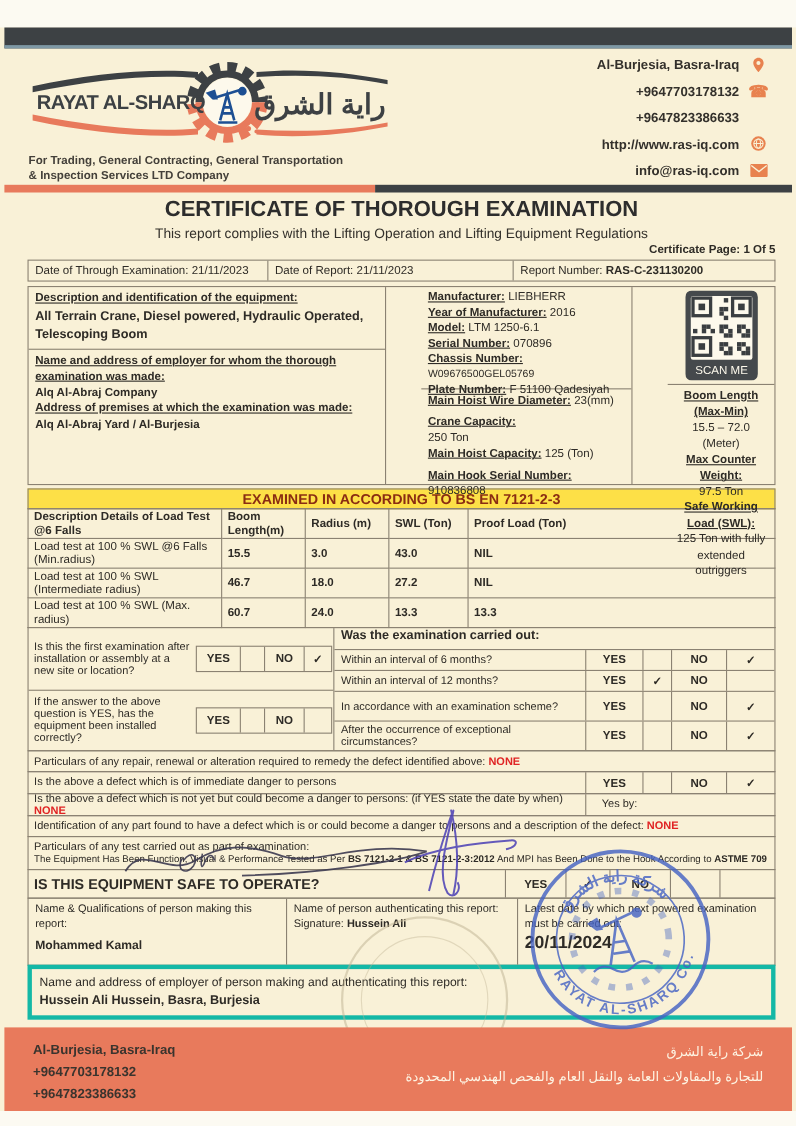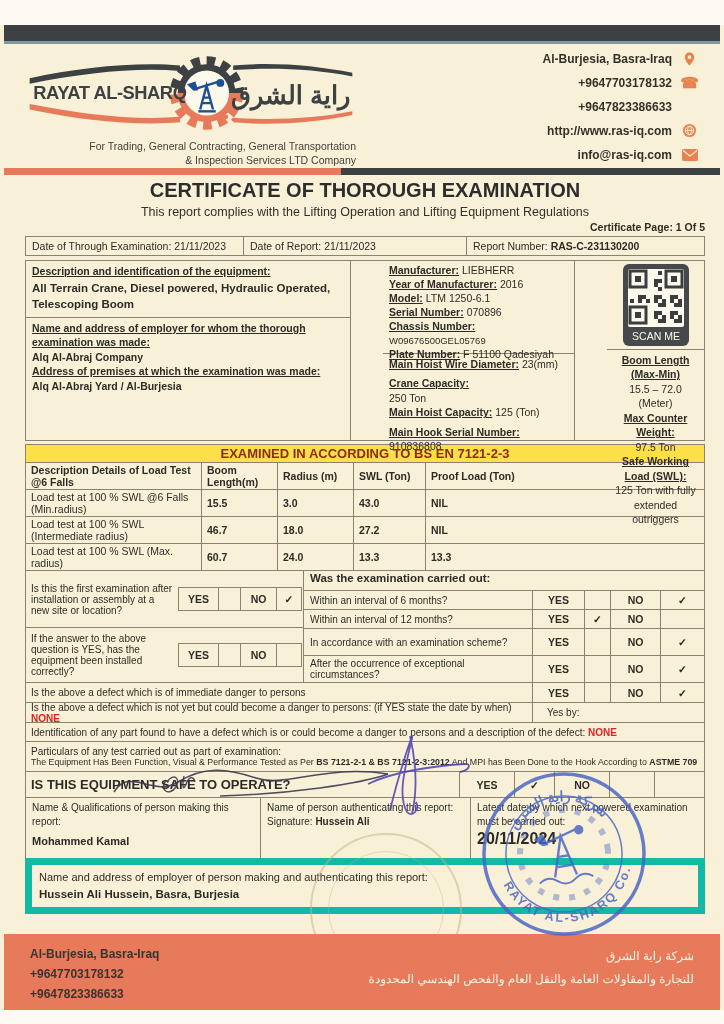--- a/index.html
+++ b/index.html
@@ -5,21 +5,21 @@
   * { box-sizing: border-box; margin: 0; padding: 0; }
   html,body { background:#ffffff; }
   body { font-family:"Liberation Sans", sans-serif; color:#2e2b26; }
   .page { position:relative; width:724px; height:1024px; background:#f9f1d7; overflow:hidden; margin:0 auto; }
   .strip-top { position:absolute; top:0; left:0; right:0; height:25px; background:#fcfaf2; }
   .strip-bottom { position:absolute; bottom:0; left:0; right:0; height:14px; background:#fcfaf2; }
   .topbar { position:absolute; top:25px; left:4px; right:4px; height:19px; background:#3d4144; border-bottom:3px solid #7e98a5; }
 
   
   .logo-svg { position:absolute; top:47px; left:26px; }
-  .tagline { position:absolute; top:140px; left:26px; width:330px; text-align:right; font-size:10.5px; font-weight:normal; color:#44403a; line-height:1.3; }
+  .tagline { position:absolute; top:140px; left:26px; width:330px; text-align:left; font-size:10.5px; font-weight:bold; color:#44403a; line-height:1.3; }
   .contacts { position:absolute; top:50px; right:26px; display:flex; flex-direction:column; gap:7px; align-items:flex-end; }
   .contact-row { display:flex; align-items:center; gap:9px; height:17px; font-weight:bold; font-size:12px; color:#33302b; }
   .contact-icon { width:17px; height:17px; display:flex; align-items:center; justify-content:center; color:#e8824f; font-size:15px; }
   .divider { position:absolute; top:168px; left:4px; right:4px; height:7px; display:flex; }
   .d-left { width:47%; background:#e87a5c; }
   .d-right { flex:1; background:#3d4144; }
 
   .content { position:absolute; top:179px; left:25px; width:680px; }
   .title { text-align:center; font-size:20px; font-weight:bold; color:#2d2d2d; }
   .subtitle { text-align:center; font-size:12.5px; margin-top:3px; color:#33302b; }
@@ -64,21 +64,21 @@
 
   .drow { display:flex; align-items:stretch; border:1px solid #8b8272; margin-top:-1px; font-size:10px; }
   .drow .grow { flex:1; padding:2px 5px; align-self:center; }
   .dcell { border-left:1px solid #8b8272; display:flex; align-items:center; justify-content:center; font-weight:bold; font-size:10.5px; }
   .test-detail { font-size:8.8px; }
   .safe-label { font-size:13px; font-weight:bold; padding:4px 5px !important; }
 
   .sigs { display:flex; margin-top:-1px; border:1px solid #8b8272; height:62px; font-size:10px; }
   .sig-col { padding:3px 6px; border-right:1px solid #8b8272; line-height:1.35; }
   .sig-col:last-child { border-right:none; }
-  .employer { margin-top:-1px; border:7px solid #14b8a6; padding:4px 7px; font-size:11px; line-height:1.5; }
+  .employer { margin-top:-1px; border:4px solid #14b8a6; padding:4px 7px; font-size:11px; line-height:1.5; }
 
   .footer { position:absolute; left:4px; right:4px; bottom:14px; height:76px; background:#e87a5c; display:flex; justify-content:space-between; padding:11px 26px 0 26px; z-index:3; }
   .footer-left { font-size:12px; font-weight:bold; color:#3a342e; line-height:1.65; }
   .footer-right { text-align:right; color:#fdf4e3; font-size:12px; line-height:1.9; direction:rtl; }
 
   .stamp { position:absolute; left:478px; top:768px; z-index:4; }
   .seal-faint { position:absolute; left:310px; top:833px; width:152px; height:152px; border:2px solid rgba(190,178,145,0.5); border-radius:50%; z-index:1; }
   .seal-faint::after { content:""; position:absolute; left:16px; top:16px; right:16px; bottom:16px; border:1px solid rgba(190,178,145,0.4); border-radius:50%; }
   .sig-svg { position:absolute; z-index:4; }
 </style>
@@ -359,20 +359,23 @@
         <div class="qr-row" style="flex:1">
           <div class="qr-text">After the occurrence of exceptional circumstances?</div>
           <div class="qr-cell" style="width:52px">YES</div>
           <div class="qr-cell" style="width:26px"></div>
           <div class="qr-cell" style="width:50px">NO</div>
           <div class="qr-cell" style="width:44px">✓</div>
         </div>
       </div>
     </div>
 
+    <div class="drow" style="height:20px">
+      <div class="grow"><span>Particulars of any repair, renewal or alteration required to remedy the defect identified above:</span> <span class="red">NONE</span></div>
+    </div>
     <div class="drow" style="height:21px">
       <div class="grow">Is the above a defect which is of immediate danger to persons</div>
       <div class="dcell" style="width:52px">YES</div>
       <div class="dcell" style="width:26px"></div>
       <div class="dcell" style="width:50px">NO</div>
       <div class="dcell" style="width:44px">✓</div>
     </div>
     <div class="drow" style="height:21px">
       <div class="grow"><span>Is the above a defect which is not yet but could become a danger to persons: (if YES state the date by when)</span> <span class="red">NONE</span></div>
       <div class="dcell" style="width:172px;justify-content:flex-start;padding-left:14px;font-weight:normal;font-size:10px">Yes by:</div>

